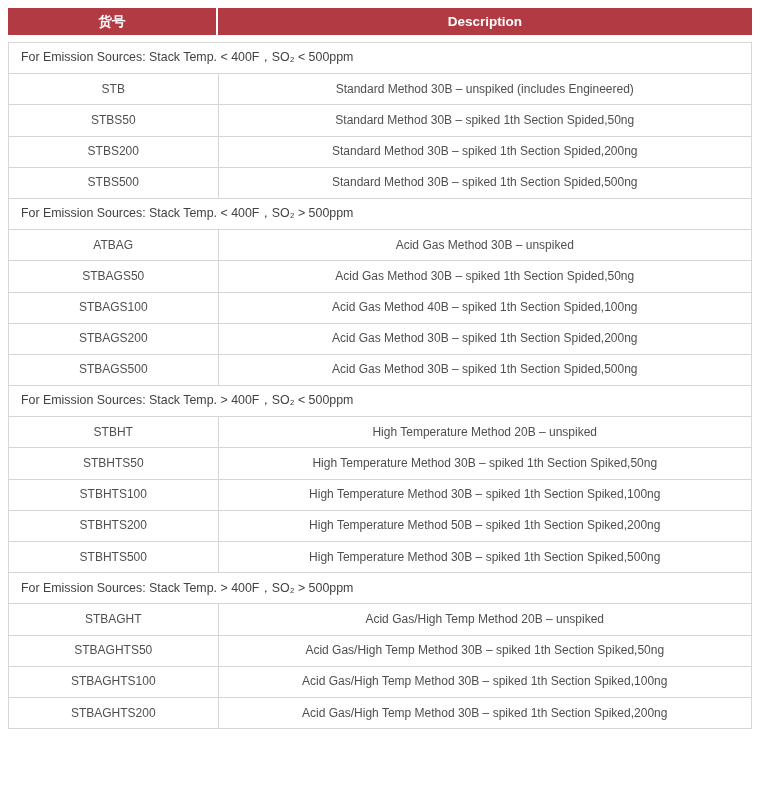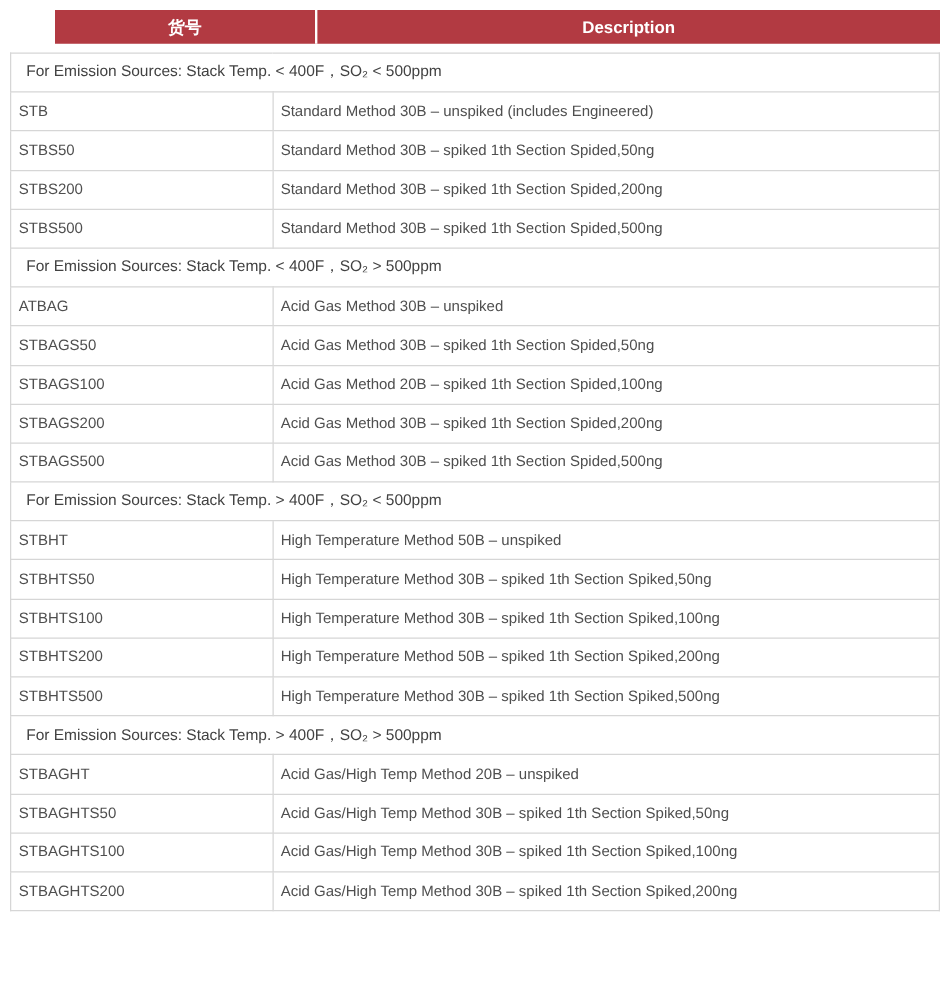--- a/index.html
+++ b/index.html
@@ -31,36 +31,36 @@
     font-size:13.5px;
     font-weight:bold;
     display:flex;
     align-items:center;
     justify-content:center;
     line-height:1;
   }
   .header-cell.code{
     width:28.2%;
     border-right:2px solid #ffffff;
-    margin-left:36px;
   }
   .header-cell.desc{
     flex:1;
   }
   
   table.grid{
     width:100%;
     border-collapse:collapse;
     table-layout:fixed;
   }
   table.grid td{
     border:1px solid var(--border);
     height:31.2px;
     font-size:12px;
     color:var(--cell-text);
+    text-align:center;
     vertical-align:middle;
     padding:2px 6px;
     line-height:1.25;
     overflow:hidden;
     white-space:nowrap;
   }
   table.grid td.section-cell{
     text-align:left;
     padding-left:12px;
     font-size:12.4px;
@@ -118,40 +118,40 @@
     <td class="desc-cell">Acid Gas Method 30B – unspiked</td>
   </tr>
 
   <tr class="data-row">
     <td class="code-cell">STBAGS50</td>
     <td class="desc-cell">Acid Gas Method 30B – spiked 1th Section Spided,50ng</td>
   </tr>
 
   <tr class="data-row">
     <td class="code-cell">STBAGS100</td>
-    <td class="desc-cell">Acid Gas Method 20B – spiked 1th Section Spided,100ng</td>
+    <td class="desc-cell">Acid Gas Method 40B – spiked 1th Section Spided,100ng</td>
   </tr>
 
   <tr class="data-row">
     <td class="code-cell">STBAGS200</td>
     <td class="desc-cell">Acid Gas Method 30B – spiked 1th Section Spided,200ng</td>
   </tr>
 
   <tr class="data-row">
     <td class="code-cell">STBAGS500</td>
     <td class="desc-cell">Acid Gas Method 30B – spiked 1th Section Spided,500ng</td>
   </tr>
 
   <tr class="section-row">
     <td colspan="2" class="section-cell">For Emission Sources: Stack Temp. &gt; 400F，SO₂ &lt; 500ppm</td>
   </tr>
 
   <tr class="data-row">
     <td class="code-cell">STBHT</td>
-    <td class="desc-cell">High Temperature Method 50B – unspiked</td>
+    <td class="desc-cell">High Temperature Method 20B – unspiked</td>
   </tr>
 
   <tr class="data-row">
     <td class="code-cell">STBHTS50</td>
     <td class="desc-cell">High Temperature Method 30B – spiked 1th Section Spiked,50ng</td>
   </tr>
 
   <tr class="data-row">
     <td class="code-cell">STBHTS100</td>
     <td class="desc-cell">High Temperature Method 30B – spiked 1th Section Spiked,100ng</td>

